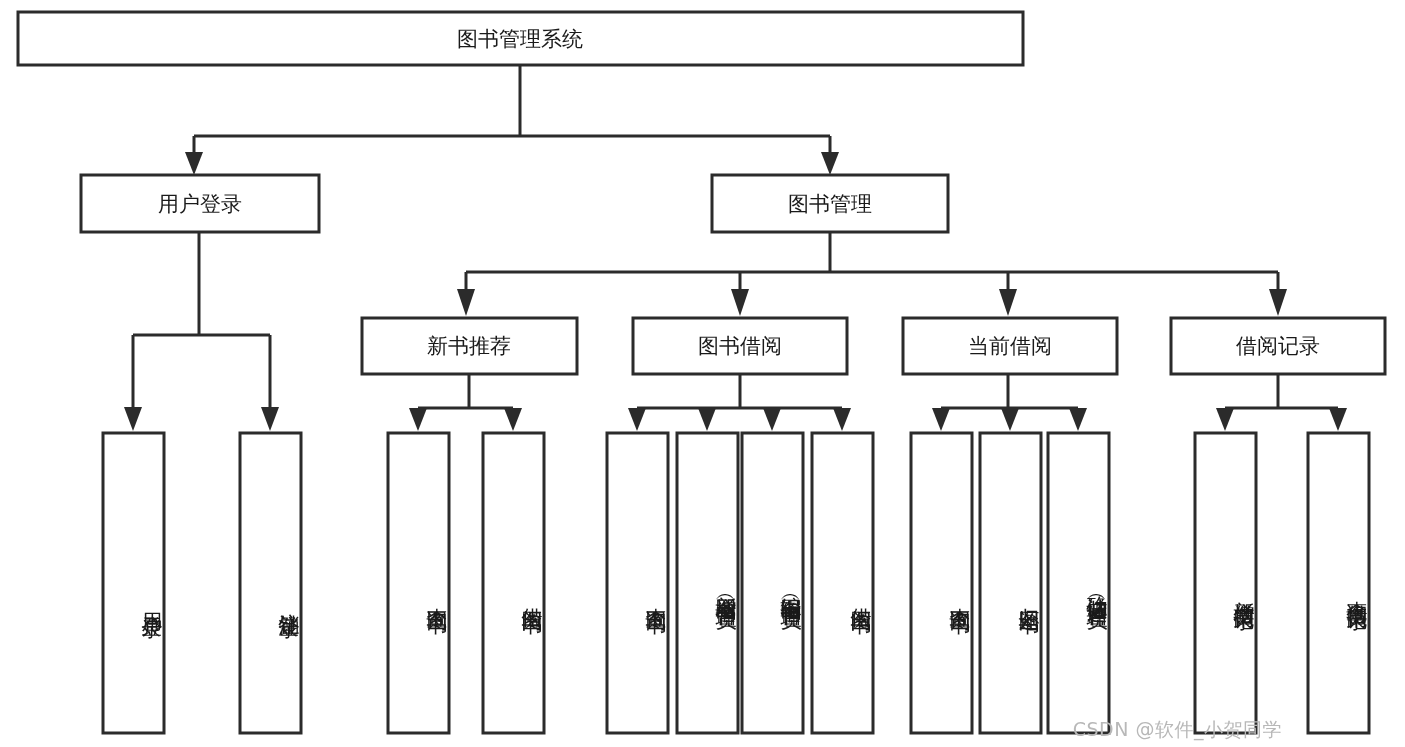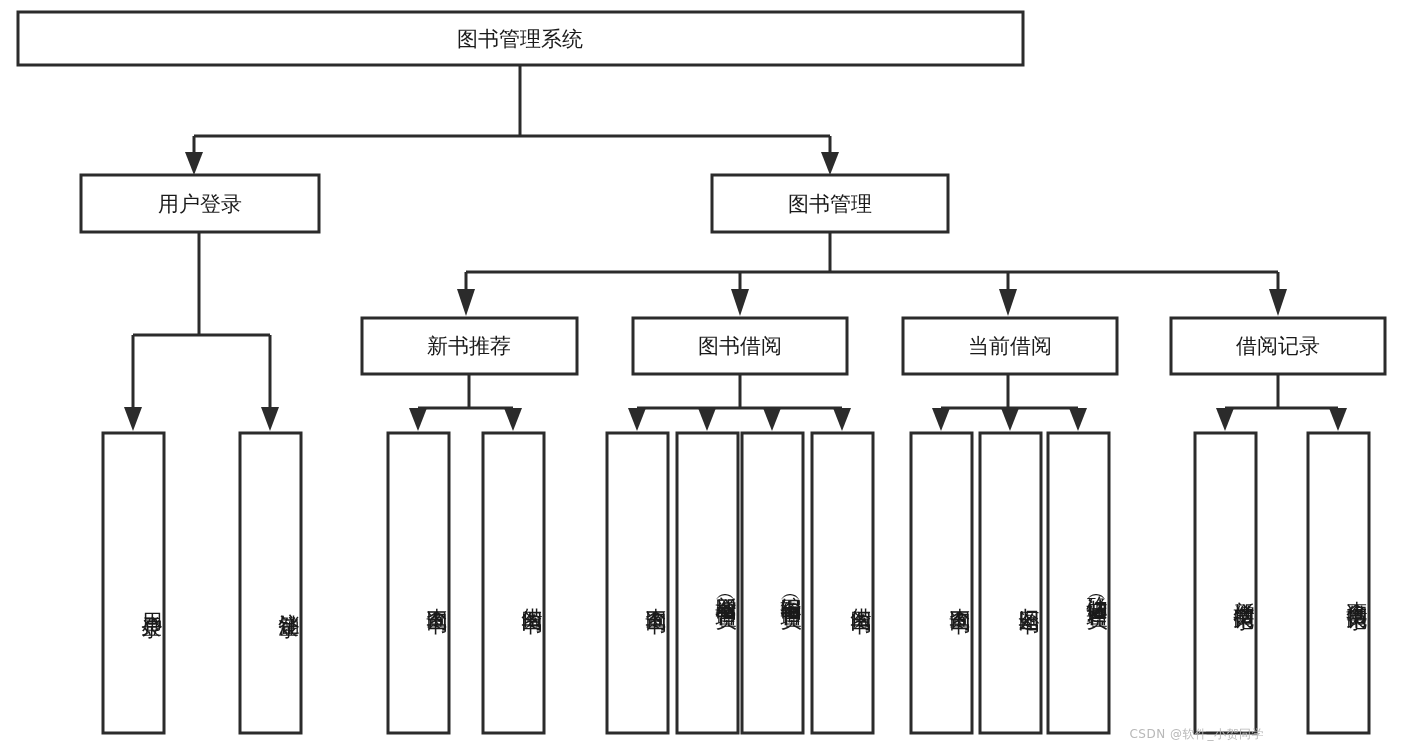--- a/index.html
+++ b/index.html
@@ -58,24 +58,24 @@
     color: #1a1a1a;
     text-align: center;
     writing-mode: vertical-rl;
     text-orientation: upright;
     letter-spacing: 2px;
     white-space: nowrap;
     pointer-events: none;
   }
   .watermark {
     position: absolute;
-    right: 20px;
+    right: 2px;
     bottom: 4px;
     font-family: "DejaVu Sans", "Liberation Sans", sans-serif;
-    font-size: 12px;
+    font-size: 19px;
     color: #b8b8b8;
     letter-spacing: 0.5px;
     white-space: nowrap;
   }
 </style>
 </head>
 <body>
 
 <div id="diagram-root">
 

